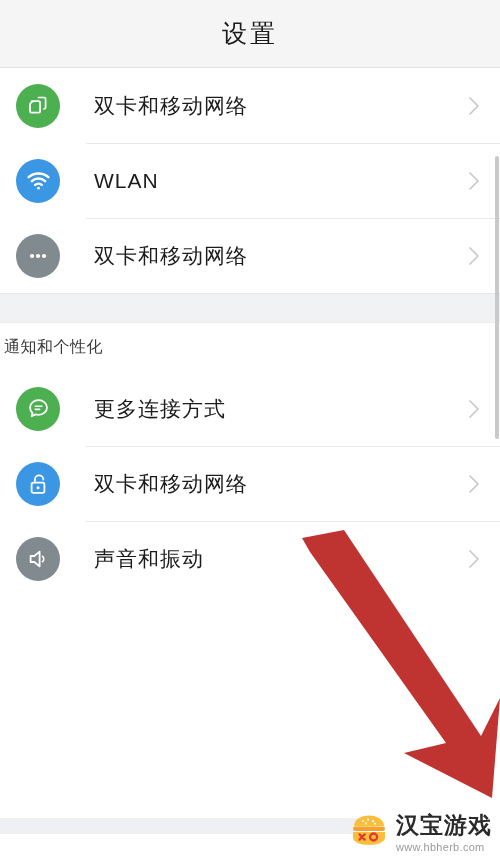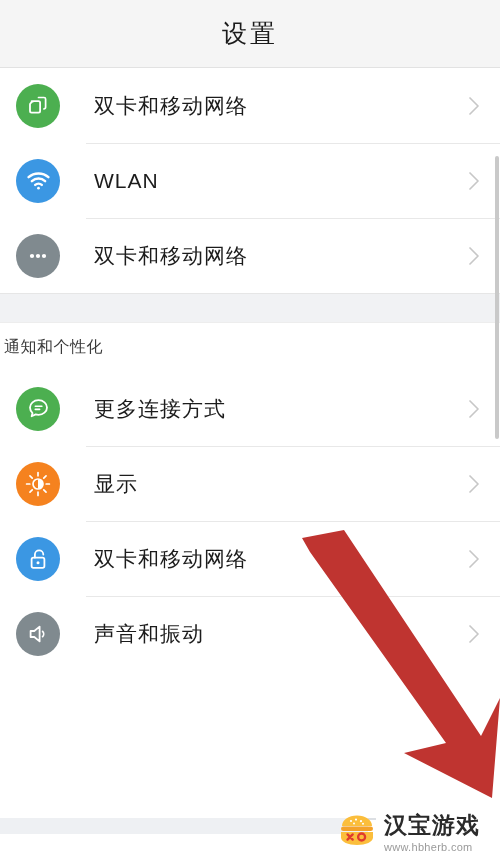--- a/index.html
+++ b/index.html
@@ -135,21 +135,21 @@
   .bottom-bar-edge {
     position: absolute;
     left: 0; bottom: 38px;
     width: 376px; height: 2px;
     background: #dcdfe3;
   }
 
   
   .watermark {
     position: absolute;
-    right: 20px; bottom: 4px;
+    right: 8px; bottom: 4px;
     display: flex;
     align-items: center;
     gap: 6px;
   }
   .watermark-logo { width: 42px; height: 42px; flex: 0 0 42px; }
   .watermark-text { display: flex; flex-direction: column; line-height: 1; }
   .watermark-name {
     font-size: 23px;
     font-weight: bold;
     color: #2b2b2b;
@@ -241,38 +241,20 @@
           </svg>
         </div>
         <div class="row-label">更多连接方式</div>
         <div class="chevron">
           <svg width="16" height="28" viewBox="0 0 16 28">
               <path d="M4 6l8 8-8 8" stroke="#9a9a9a" stroke-width="1.7" fill="none" stroke-linecap="round" stroke-linejoin="round"></path>
             </svg>
         </div>
       </div>
 
-      <div class="row">
-        <div class="row-icon" style="background:#f5821f">
-          <svg width="28" height="28" viewBox="0 0 28 28" fill="none">
-            <circle cx="14" cy="14" r="5" stroke="#fff" stroke-width="1.7"></circle>
-            <path d="M14 9.2a4.8 4.8 0 0 1 0 9.6z" fill="#fff"></path>
-            <g stroke="#fff" stroke-width="1.7" stroke-linecap="round">
-              <path d="M14 2.6v3.2M14 22.2v3.2M2.6 14h3.2M22.2 14h3.2"></path>
-              <path d="M5.95 5.95l2.27 2.27M19.78 19.78l2.27 2.27M5.95 22.05l2.27-2.27M19.78 8.22l2.27-2.27"></path>
-            </g>
-          </svg>
-        </div>
-        <div class="row-label">显示</div>
-        <div class="chevron">
-          <svg width="16" height="28" viewBox="0 0 16 28">
-              <path d="M4 6l8 8-8 8" stroke="#9a9a9a" stroke-width="1.7" fill="none" stroke-linecap="round" stroke-linejoin="round"></path>
-            </svg>
-        </div>
-      </div>
 
 
       <div class="row">
         <div class="row-icon" style="background:#3b97e3">
           <svg width="26" height="26" viewBox="0 0 26 26" fill="none">
             <rect x="6.6" y="11.6" width="12.8" height="10.2" rx="1.8" stroke="#fff" stroke-width="1.8"></rect>
             <path d="M9.9 11.6V8.6a4.2 4.2 0 0 1 8.4 0" stroke="#fff" stroke-width="1.8" stroke-linecap="round"></path>
             <circle cx="13" cy="16.7" r="1.5" fill="#fff"></circle>
           </svg>
         </div>

